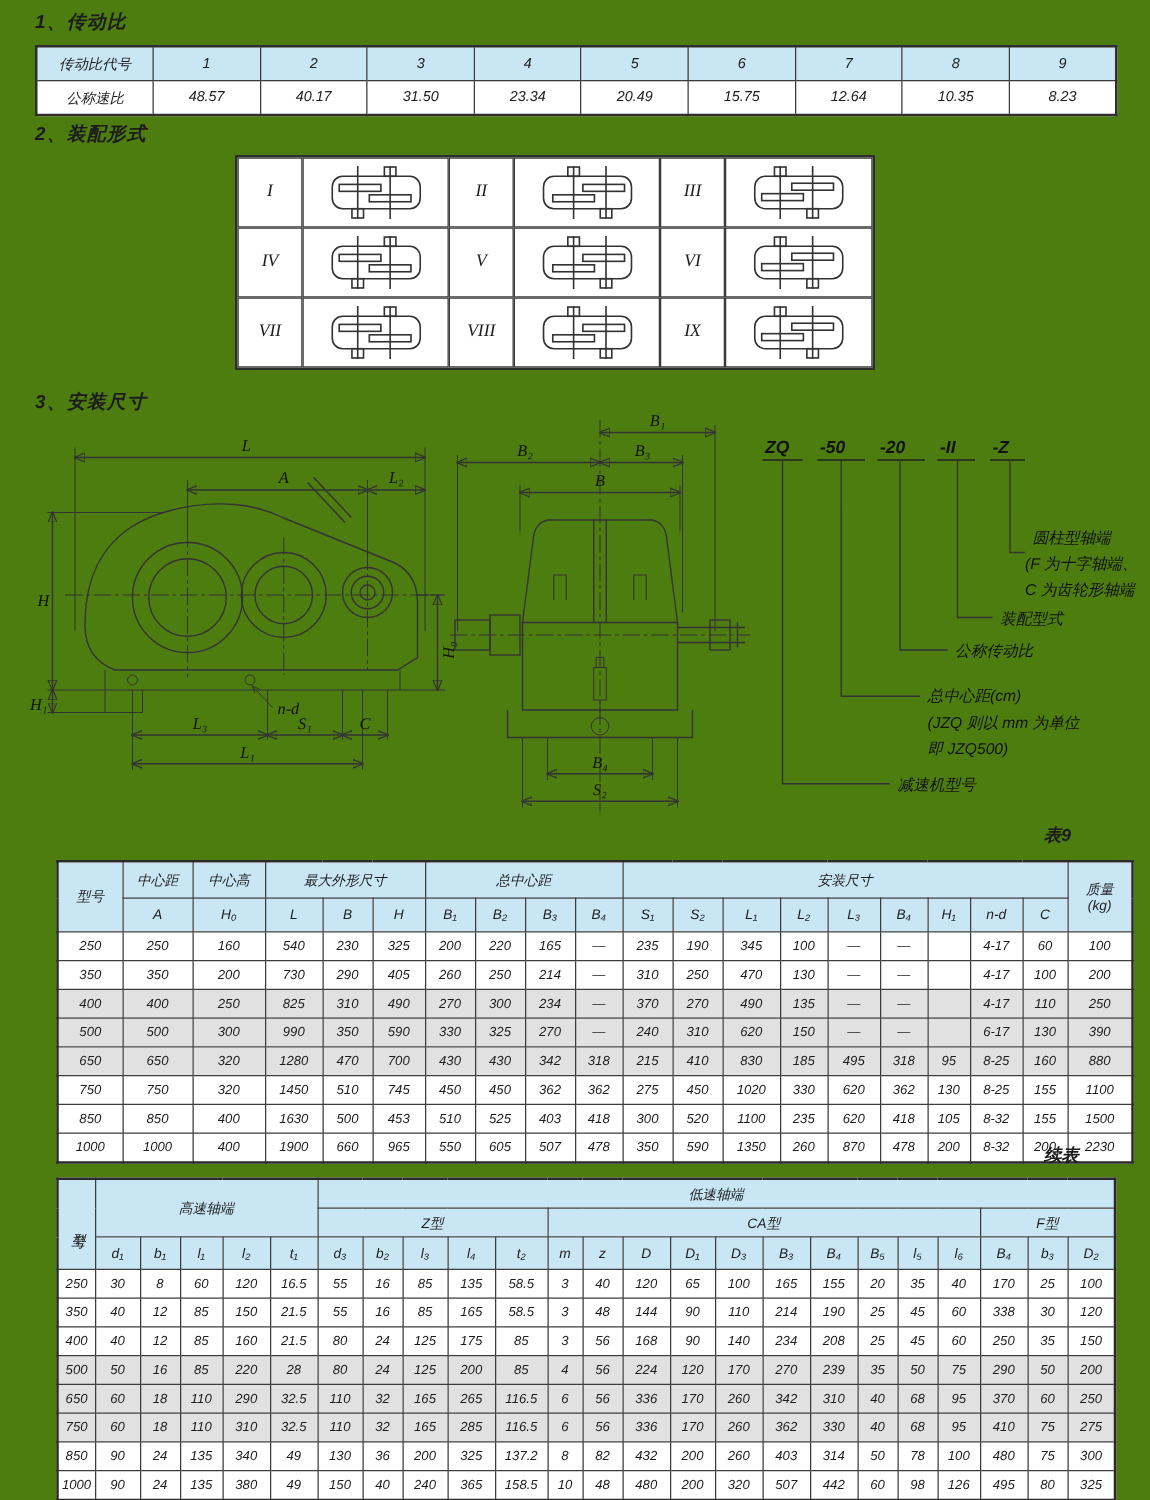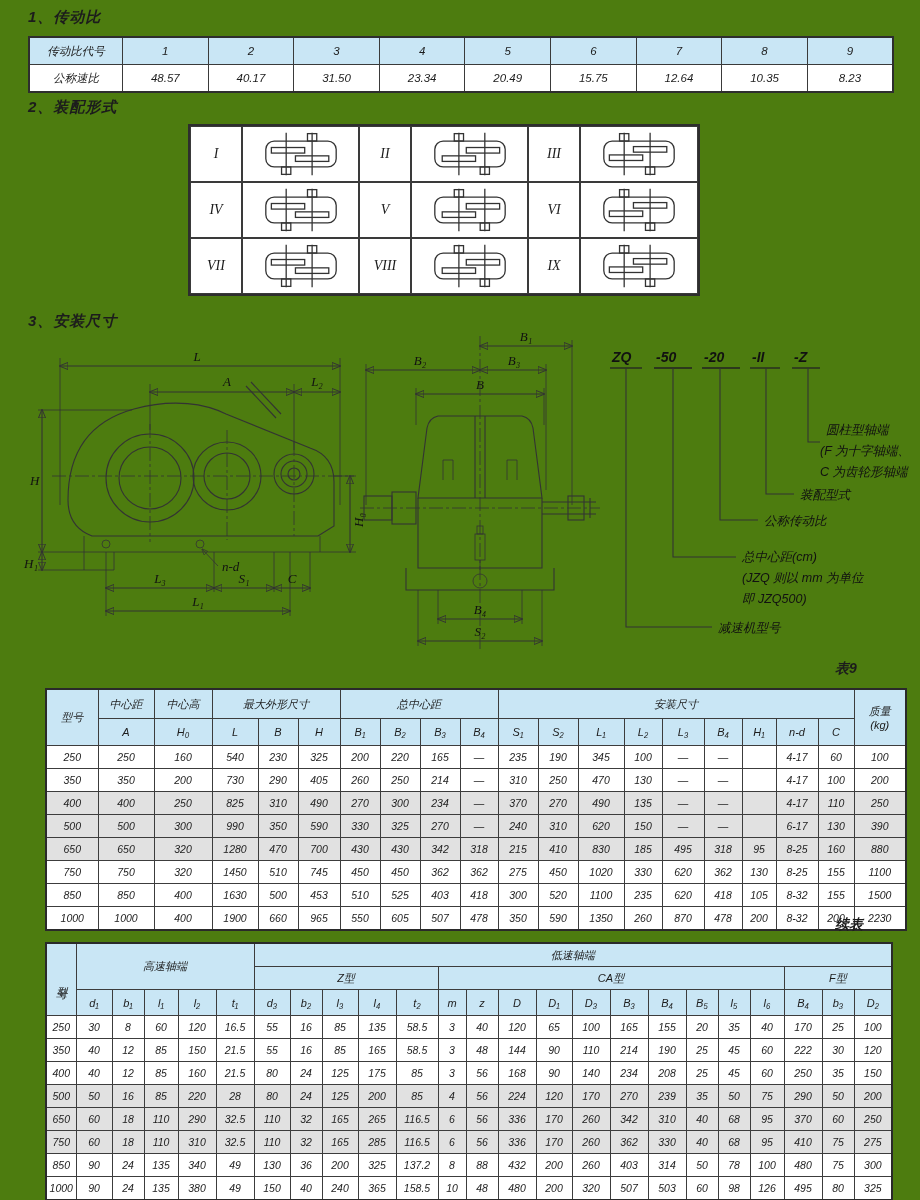--- a/index.html
+++ b/index.html
@@ -717,21 +717,21 @@
           <td>3</td>
           <td>48</td>
           <td>144</td>
           <td>90</td>
           <td>110</td>
           <td>214</td>
           <td>190</td>
           <td>25</td>
           <td>45</td>
           <td>60</td>
-          <td>222</td>
+          <td>338</td>
           <td>30</td>
           <td>120</td>
         </tr>
         <tr>
           <td>400</td>
           <td>40</td>
           <td>12</td>
           <td>85</td>
           <td>160</td>
           <td>21.5</td>
@@ -838,21 +838,21 @@
           <td>24</td>
           <td>135</td>
           <td>340</td>
           <td>49</td>
           <td>130</td>
           <td>36</td>
           <td>200</td>
           <td>325</td>
           <td>137.2</td>
           <td>8</td>
-          <td>88</td>
+          <td>82</td>
           <td>432</td>
           <td>200</td>
           <td>260</td>
           <td>403</td>
           <td>314</td>
           <td>50</td>
           <td>78</td>
           <td>100</td>
           <td>480</td>
           <td>75</td>
@@ -869,21 +869,21 @@
           <td>40</td>
           <td>240</td>
           <td>365</td>
           <td>158.5</td>
           <td>10</td>
           <td>48</td>
           <td>480</td>
           <td>200</td>
           <td>320</td>
           <td>507</td>
-          <td>503</td>
+          <td>442</td>
           <td>60</td>
           <td>98</td>
           <td>126</td>
           <td>495</td>
           <td>80</td>
           <td>325</td>
         </tr>
       </tbody>
   </table>
 

